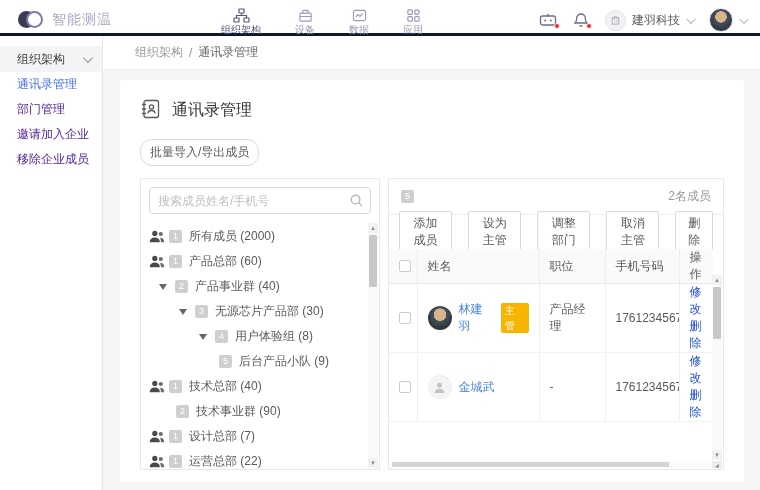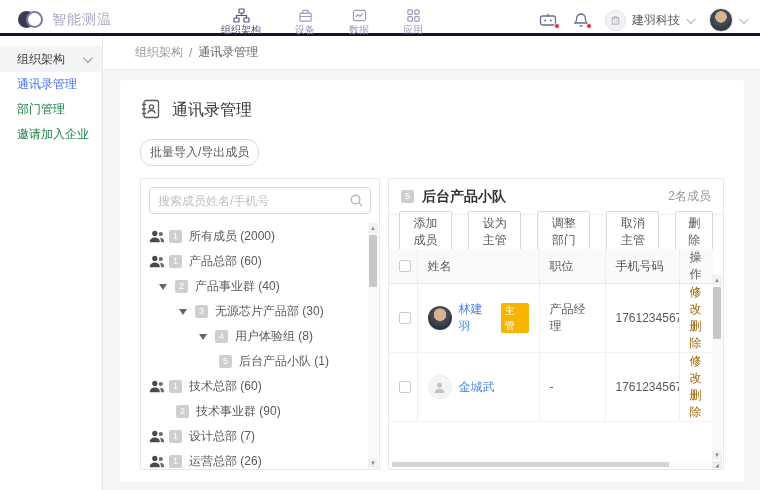--- a/index.html
+++ b/index.html
@@ -28,21 +28,21 @@
   .company-name { color:#595959; font-size:12px; }
   .chev { width:7px; height:7px; border-right:1.4px solid #b3b3b3; border-bottom:1.4px solid #b3b3b3; transform:rotate(45deg) translateY(-2px); }
   .user { display:flex; align-items:center; gap:6px; cursor:pointer; }
   .user-avatar { width:24px; height:24px; border-radius:50%; background:radial-gradient(circle at 50% 36%, #d9b38c 0 31%, #454f5b 33%, #262c35 90%); border:1px solid #e2e2e2; }
 
   
   .body-row { flex:1; display:flex; min-height:0; }
   .sidebar { width:103px; flex:0 0 103px; background:#fff; border-right:1px solid #e8e8e8; padding-top:10px; }
   .side-group { height:26px; display:flex; align-items:center; justify-content:space-between; padding:0 12px 0 17px; background:#f3f4f6; color:#404040; cursor:pointer; }
   .side-group .chev { border-color:#8c8c8c; }
-  .side-item { height:25px; display:flex; align-items:center; padding-left:17px; color:#15803d; cursor:pointer; }
+  .side-item { height:25px; display:flex; align-items:center; padding-left:17px; color:#4c1d95; cursor:pointer; }
   .side-item.active { color:#4370f5; }
 
   .main-col { flex:1; display:flex; flex-direction:column; min-width:0; }
   .breadcrumb { height:34px; flex:0 0 34px; background:#fff; border-bottom:1px solid #efefef; display:flex; align-items:center; padding-left:32px; color:#999; gap:6px; }
   .breadcrumb .cur { color:#666; }
   .content { flex:1; background:#f4f5f7; padding:10px 16px 8px 17px; min-height:0; }
   .card { background:#fff; height:100%; border-radius:2px; padding:14px 20px 12px; display:flex; flex-direction:column; }
 
   .page-title-row { display:flex; align-items:center; gap:10px; margin:4px 0 16px; }
   .page-title { font-size:16px; color:#333; font-weight:500; }
@@ -82,21 +82,21 @@
   th:last-child, td:last-child { border-right:none; }
   thead th { height:25px; background:#fafafa; border-bottom:1px solid #e9e9e9; color:#595959; }
   tbody td { height:36px; border-bottom:1px solid #f2f2f2; color:#595959; }
   .cb { width:12px; height:12px; border:1px solid #ccc; border-radius:2px; background:#fff; cursor:pointer; }
   .name-cell { display:flex; align-items:center; gap:7px; }
   .avatar { width:24px; height:24px; border-radius:50%; flex:0 0 24px; }
   .avatar.photo { background:radial-gradient(circle at 50% 36%, #d9b38c 0 31%, #454f5b 33%, #20262e 90%); }
   .avatar.placeholder { background:#f4f4f4; border:1px solid #eee; display:flex; align-items:center; justify-content:center; color:#c2c2c2; }
   .name-link { color:#4a86e8; cursor:pointer; }
   .role-badge { background:#f7b500; color:#fff; font-size:10px; line-height:15px; padding:0 4px; border-radius:2px; }
-  .op-link { color:#a16207; cursor:pointer; margin-right:9px; }
+  .op-link { color:#1d4ed8; cursor:pointer; margin-right:9px; }
   .op-link:last-child { margin-right:0; }
   .hscroll { position:absolute; left:1px; right:11px; bottom:1px; height:7px; background:#fafafa; }
   .hscroll .thumb { position:absolute; top:1px; bottom:1px; left:2px; width:86%; background:#d4d4d4; border-radius:1px; }
   .corner { position:absolute; right:1px; bottom:1px; width:10px; height:7px; background:#ececec; display:flex; align-items:center; justify-content:center; font-size:5px; color:#8c8c8c; }
   .tz-vscroll { top:26px; bottom:9px; }
 </style>
 </head>
 <body>
 
 <div class="app">
@@ -189,20 +189,21 @@
 
     <aside class="sidebar">
       <div class="side-group">
         <span>组织架构</span>
         <span class="chev"></span>
       </div>
       <div id="side-items">
           <div class="side-item active">通讯录管理</div>
           <div class="side-item">部门管理</div>
           <div class="side-item">邀请加入企业</div>
+          <div class="side-item">移除企业成员</div>
         </div>
     </aside>
 
     <div class="main-col">
       <div class="breadcrumb" id="breadcrumb">
           <span>组织架构</span>
           <span>/</span>
           <span class="cur">通讯录管理</span>
         </div>
 
@@ -271,33 +272,33 @@
                       <span class="lvl-badge">3</span>
                       <span class="tree-label">无源芯片产品部 (30)</span>
                     </div>
                     <div class="tree-row" style="padding-left: 58px;">
                       <span class="tri"></span>
                       <span class="lvl-badge">4</span>
                       <span class="tree-label">用户体验组 (8)</span>
                     </div>
                     <div class="tree-row" style="padding-left: 78px;">
                       <span class="lvl-badge">5</span>
-                      <span class="tree-label">后台产品小队 (1)</span>
+                      <span class="tree-label">后台产品小队 (9)</span>
                     </div>
                     <div class="tree-row" style="padding-left: 8px;">
                       <span class="members-ico">
                         <svg width="16" height="13" viewBox="0 0 16 13" fill="#4a4a4a">
                           <circle cx="5.8" cy="3.4" r="2.6"></circle>
                           <path d="M0.8 12.2c0-3 2.2-4.6 5-4.6s5 1.6 5 4.6z"></path>
                           <circle cx="11.8" cy="4" r="2.1" opacity="0.82"></circle>
                           <path d="M11.2 7.5c2.4.3 4 1.8 4 4.7h-3.2" opacity="0.82"></path>
                         </svg>
                       </span>
                       <span class="lvl-badge">1</span>
-                      <span class="tree-label">技术总部 (60)</span>
+                      <span class="tree-label">技术总部 (40)</span>
                     </div>
                     <div class="tree-row" style="padding-left: 18px;">
                       <span style="width: 17px; flex: 0 0 17px;"></span>
                       <span class="lvl-badge">2</span>
                       <span class="tree-label">技术事业群 (90)</span>
                     </div>
                     <div class="tree-row" style="padding-left: 8px;">
                       <span class="members-ico">
                         <svg width="16" height="13" viewBox="0 0 16 13" fill="#4a4a4a">
                           <circle cx="5.8" cy="3.4" r="2.6"></circle>
@@ -312,35 +313,34 @@
                     <div class="tree-row" style="padding-left: 8px;">
                       <span class="members-ico">
                         <svg width="16" height="13" viewBox="0 0 16 13" fill="#4a4a4a">
                           <circle cx="5.8" cy="3.4" r="2.6"></circle>
                           <path d="M0.8 12.2c0-3 2.2-4.6 5-4.6s5 1.6 5 4.6z"></path>
                           <circle cx="11.8" cy="4" r="2.1" opacity="0.82"></circle>
                           <path d="M11.2 7.5c2.4.3 4 1.8 4 4.7h-3.2" opacity="0.82"></path>
                         </svg>
                       </span>
                       <span class="lvl-badge">1</span>
-                      <span class="tree-label">运营总部 (26)</span>
+                      <span class="tree-label">运营总部 (22)</span>
                     </div>
                   </div>
                 <div class="vscroll">
                   <div class="arr">▲</div>
                   <div class="thumb"></div>
                   <div class="arr down">▼</div>
                 </div>
               </div>
             </div>
 
             <div class="dept-panel">
               <div class="dept-head">
                 <span class="lvl-badge">5</span>
-                <span class="dept-title">后台产品小队</span>
                 <span class="dept-count">2名成员</span>
               </div>
               <div class="dept-actions" id="dept-actions">
                   <button class="btn">添加成员</button>
                   <button class="btn">设为主管</button>
                   <button class="btn">调整部门</button>
                   <button class="btn">取消主管</button>
                   <button class="btn">删除</button>
                 </div>
               <div class="table-zone">

